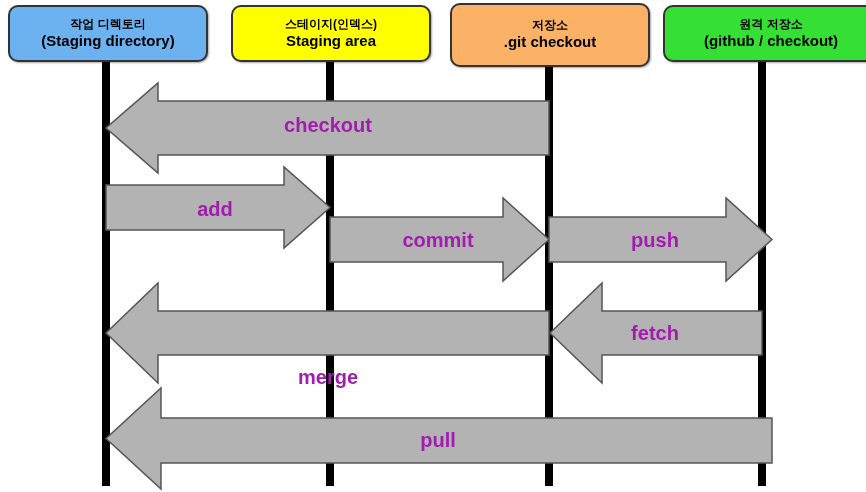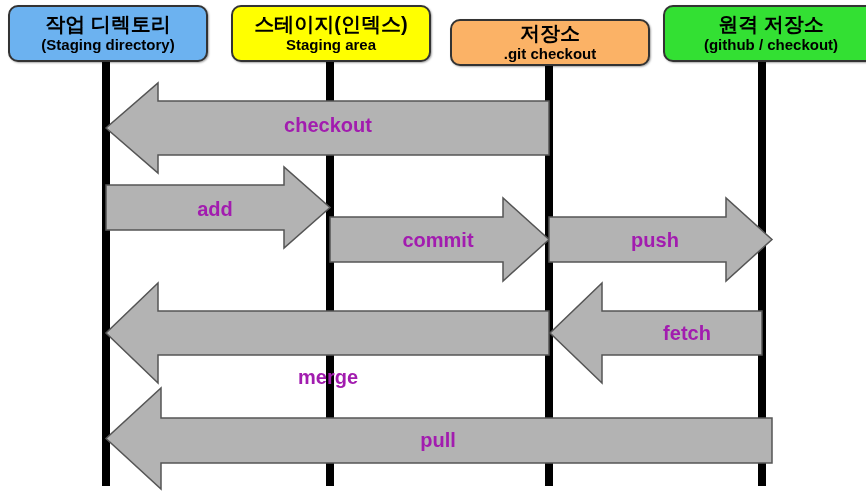--- a/index.html
+++ b/index.html
@@ -37,21 +37,21 @@
     flex-direction: column;
     align-items: center;
     justify-content: center;
     text-align: center;
     color: #000000;
     font-weight: bold;
     line-height: 1.15;
     box-shadow: 1px 1px 2px rgba(0,0,0,0.35);
   }
   .node-line-ko {
-    font-size: 20px;
+    font-size: 12px;
     white-space: nowrap;
   }
   .node-line-en {
     font-size: 15px;
     white-space: nowrap;
   }
 
   
   .arrow-label {
     position: absolute;
@@ -90,33 +90,33 @@
 
   <div id="nodes-group">
       <div class="node-box" style="left: 8px; top: 5px; width: 200px; height: 57px; background: rgb(108, 178, 240);">
         <div class="node-line-ko">작업 디렉토리</div>
         <div class="node-line-en">(Staging directory)</div>
       </div>
       <div class="node-box" style="left: 231px; top: 5px; width: 200px; height: 57px; background: rgb(255, 255, 0);">
         <div class="node-line-ko">스테이지(인덱스)</div>
         <div class="node-line-en">Staging area</div>
       </div>
-      <div class="node-box" style="left: 450px; top: 19px; width: 200px; height: 47px; background: rgb(251, 178, 102);">
+      <div class="node-box" style="left: 450px; top: 3px; width: 200px; height: 64px; background: rgb(251, 178, 102);">
         <div class="node-line-ko">저장소</div>
         <div class="node-line-en">.git checkout</div>
       </div>
       <div class="node-box" style="left: 663px; top: 5px; width: 216px; height: 57px; background: rgb(51, 224, 51);">
         <div class="node-line-ko">원격 저장소</div>
         <div class="node-line-en">(github / checkout)</div>
       </div>
     </div>
 
   <div id="labels-group">
       <div class="arrow-label" style="left: 328px; top: 125px;">checkout</div>
       <div class="arrow-label" style="left: 215px; top: 209px;">add</div>
       <div class="arrow-label" style="left: 438px; top: 240px;">commit</div>
       <div class="arrow-label" style="left: 655px; top: 240px;">push</div>
       <div class="arrow-label" style="left: 328px; top: 333px; margin-top: 44px;">merge</div>
-      <div class="arrow-label" style="left: 655px; top: 333px; margin-left: 32px;">fetch</div>
+      <div class="arrow-label" style="left: 655px; top: 333px;">fetch</div>
       <div class="arrow-label" style="left: 438px; top: 440px;">pull</div>
     </div>
 
 </div>
 
 </body></html>

